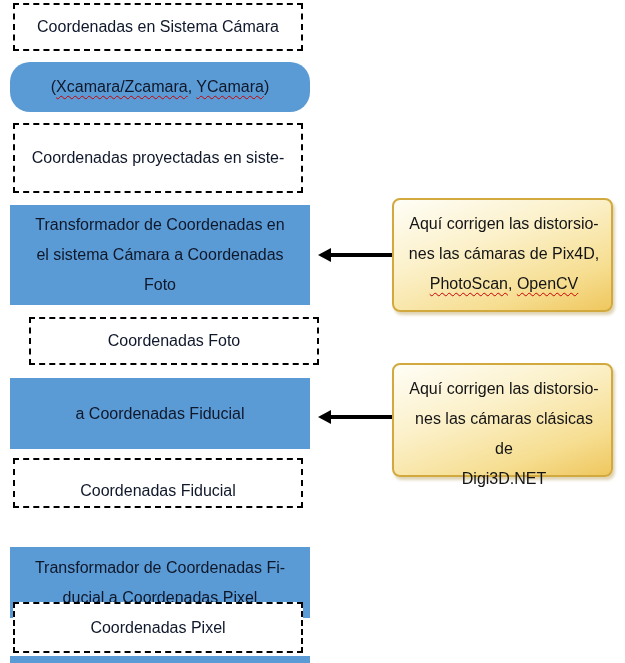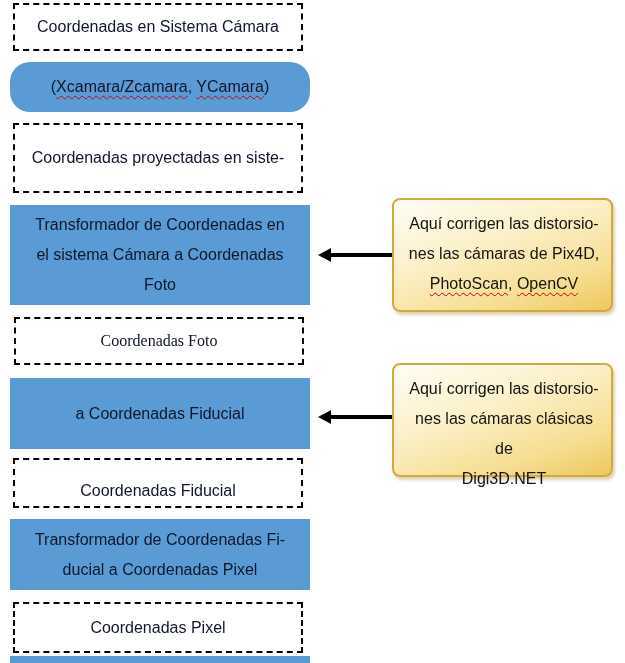--- a/index.html
+++ b/index.html
@@ -84,33 +84,33 @@
   <div class="box dashed" style="left:13px;top:123px;width:290px;height:70px;">
     <div class="ln">Coordenadas proyectadas en siste-</div>
   </div>
 
   <div class="box blue" style="left:10px;top:205px;width:300px;height:100px;">
     <div class="ln">Transformador de Coordenadas en</div>
     <div class="ln">el sistema Cámara a Coordenadas</div>
     <div class="ln">Foto</div>
   </div>
 
-  <div class="box dashed" style="left:14px;top:317px;width:290px;height:48px;font-family:Liberation Serif, serif;">
+  <div class="box dashed" style="left:29px;top:317px;width:290px;height:48px;">
     <div class="ln">Coordenadas Foto</div>
   </div>
 
   <div class="box blue" style="left:10px;top:378px;width:300px;height:71px;">
     <div class="ln">a Coordenadas Fiducial</div>
   </div>
 
   <div class="box dashed" style="left:13px;top:458px;width:290px;height:50px;justify-content:flex-end;">
     <div class="ln">Coordenadas Fiducial</div>
   </div>
 
-  <div class="box blue" style="left:10px;top:519px;width:300px;height:71px;">
+  <div class="box blue" style="left:10px;top:547px;width:300px;height:71px;">
     <div class="ln">Transformador de Coordenadas Fi-</div>
     <div class="ln">ducial a Coordenadas Pixel</div>
   </div>
 
   <div class="box dashed" style="left:13px;top:602px;width:290px;height:51px;">
     <div class="ln">Coordenadas Pixel</div>
   </div>
 
   <div class="box blue" style="left:10px;top:656px;width:300px;height:8px;"></div>
 

